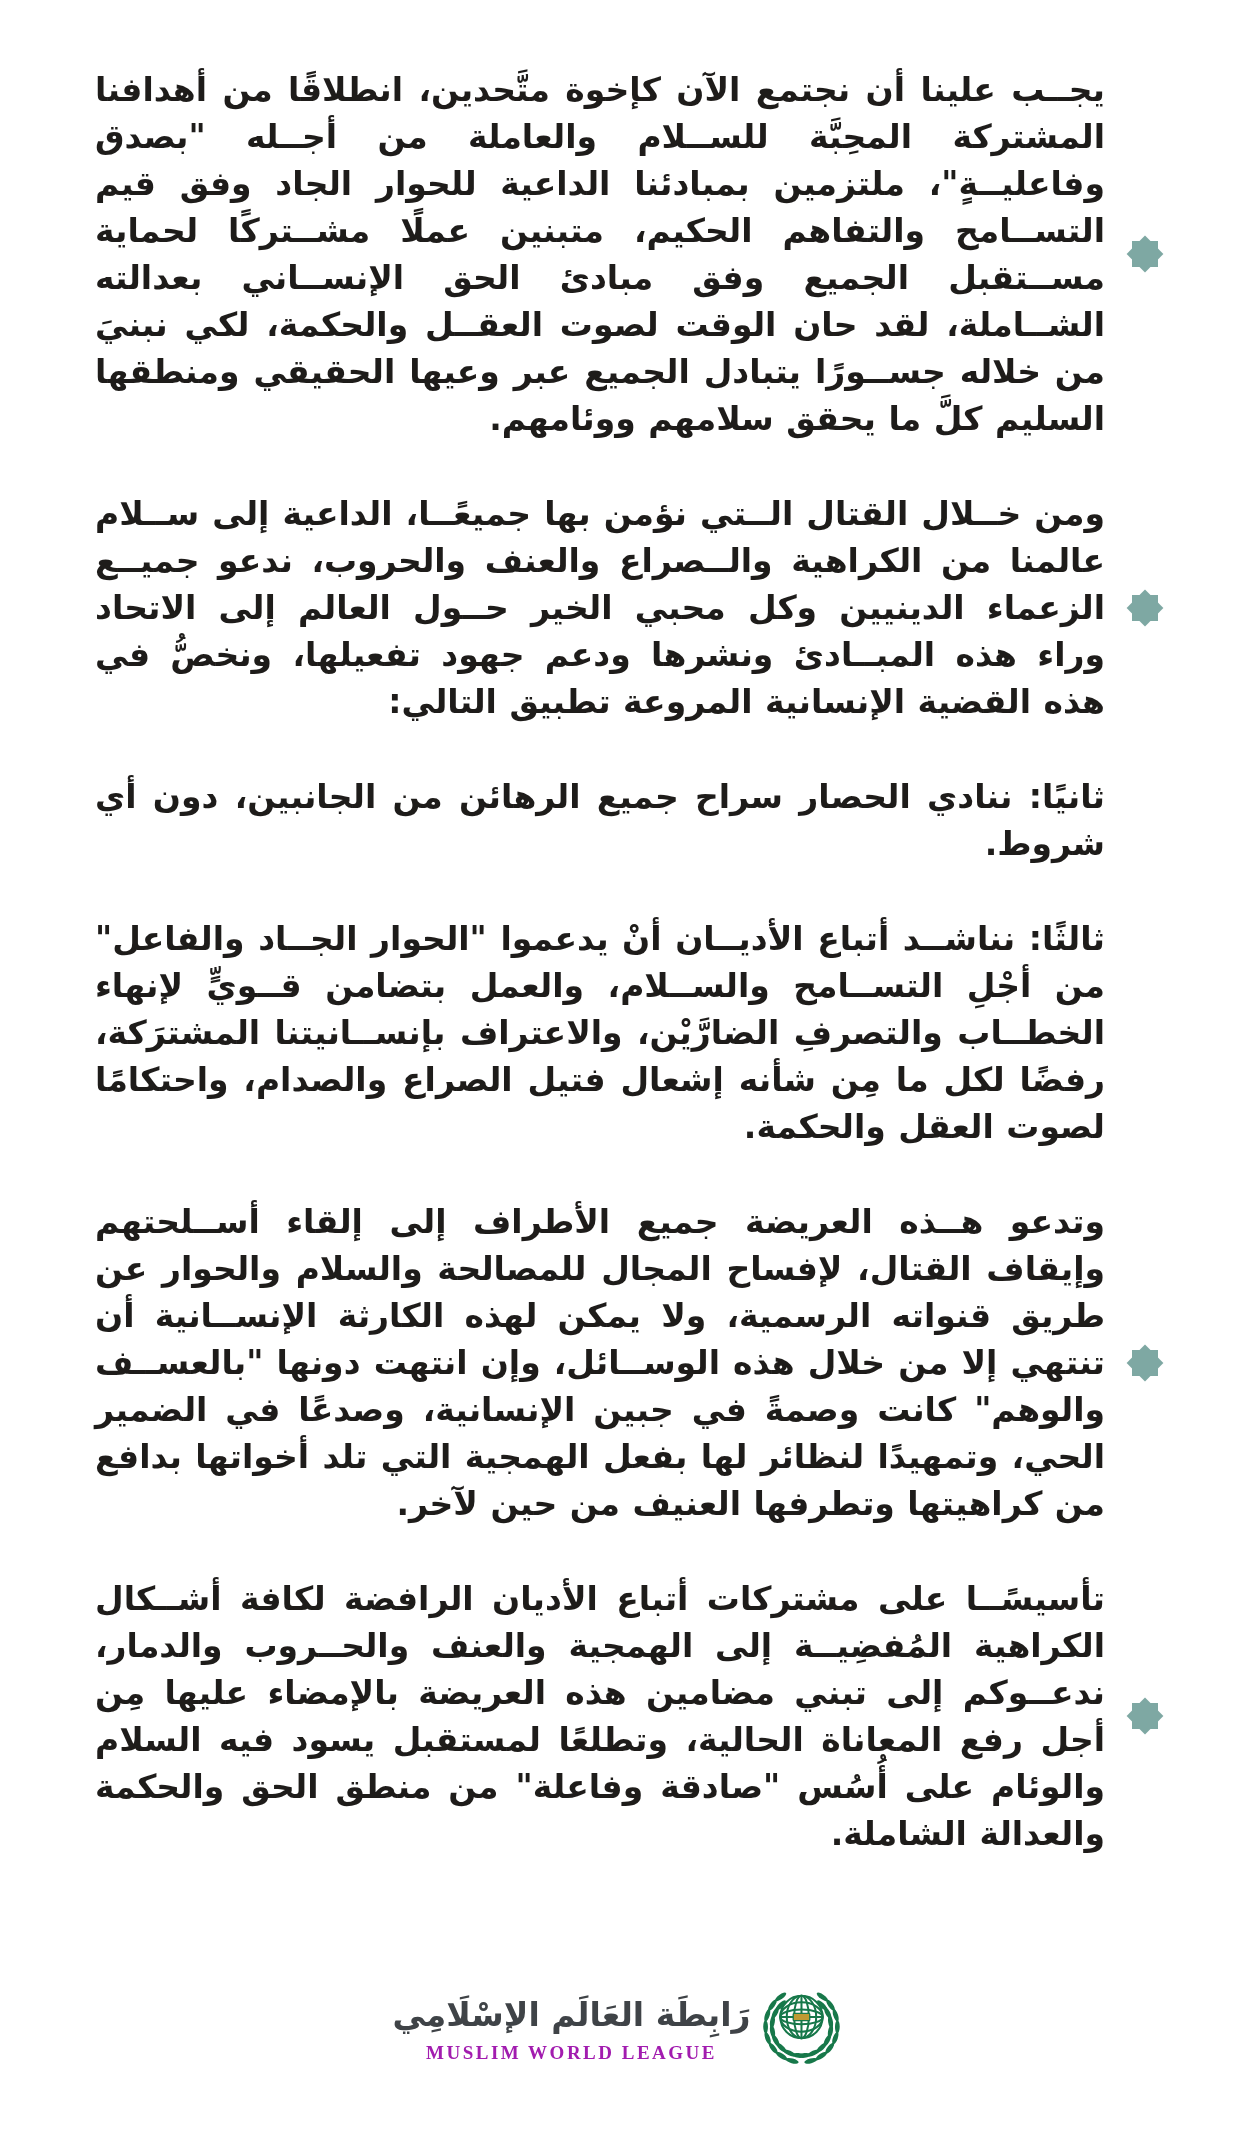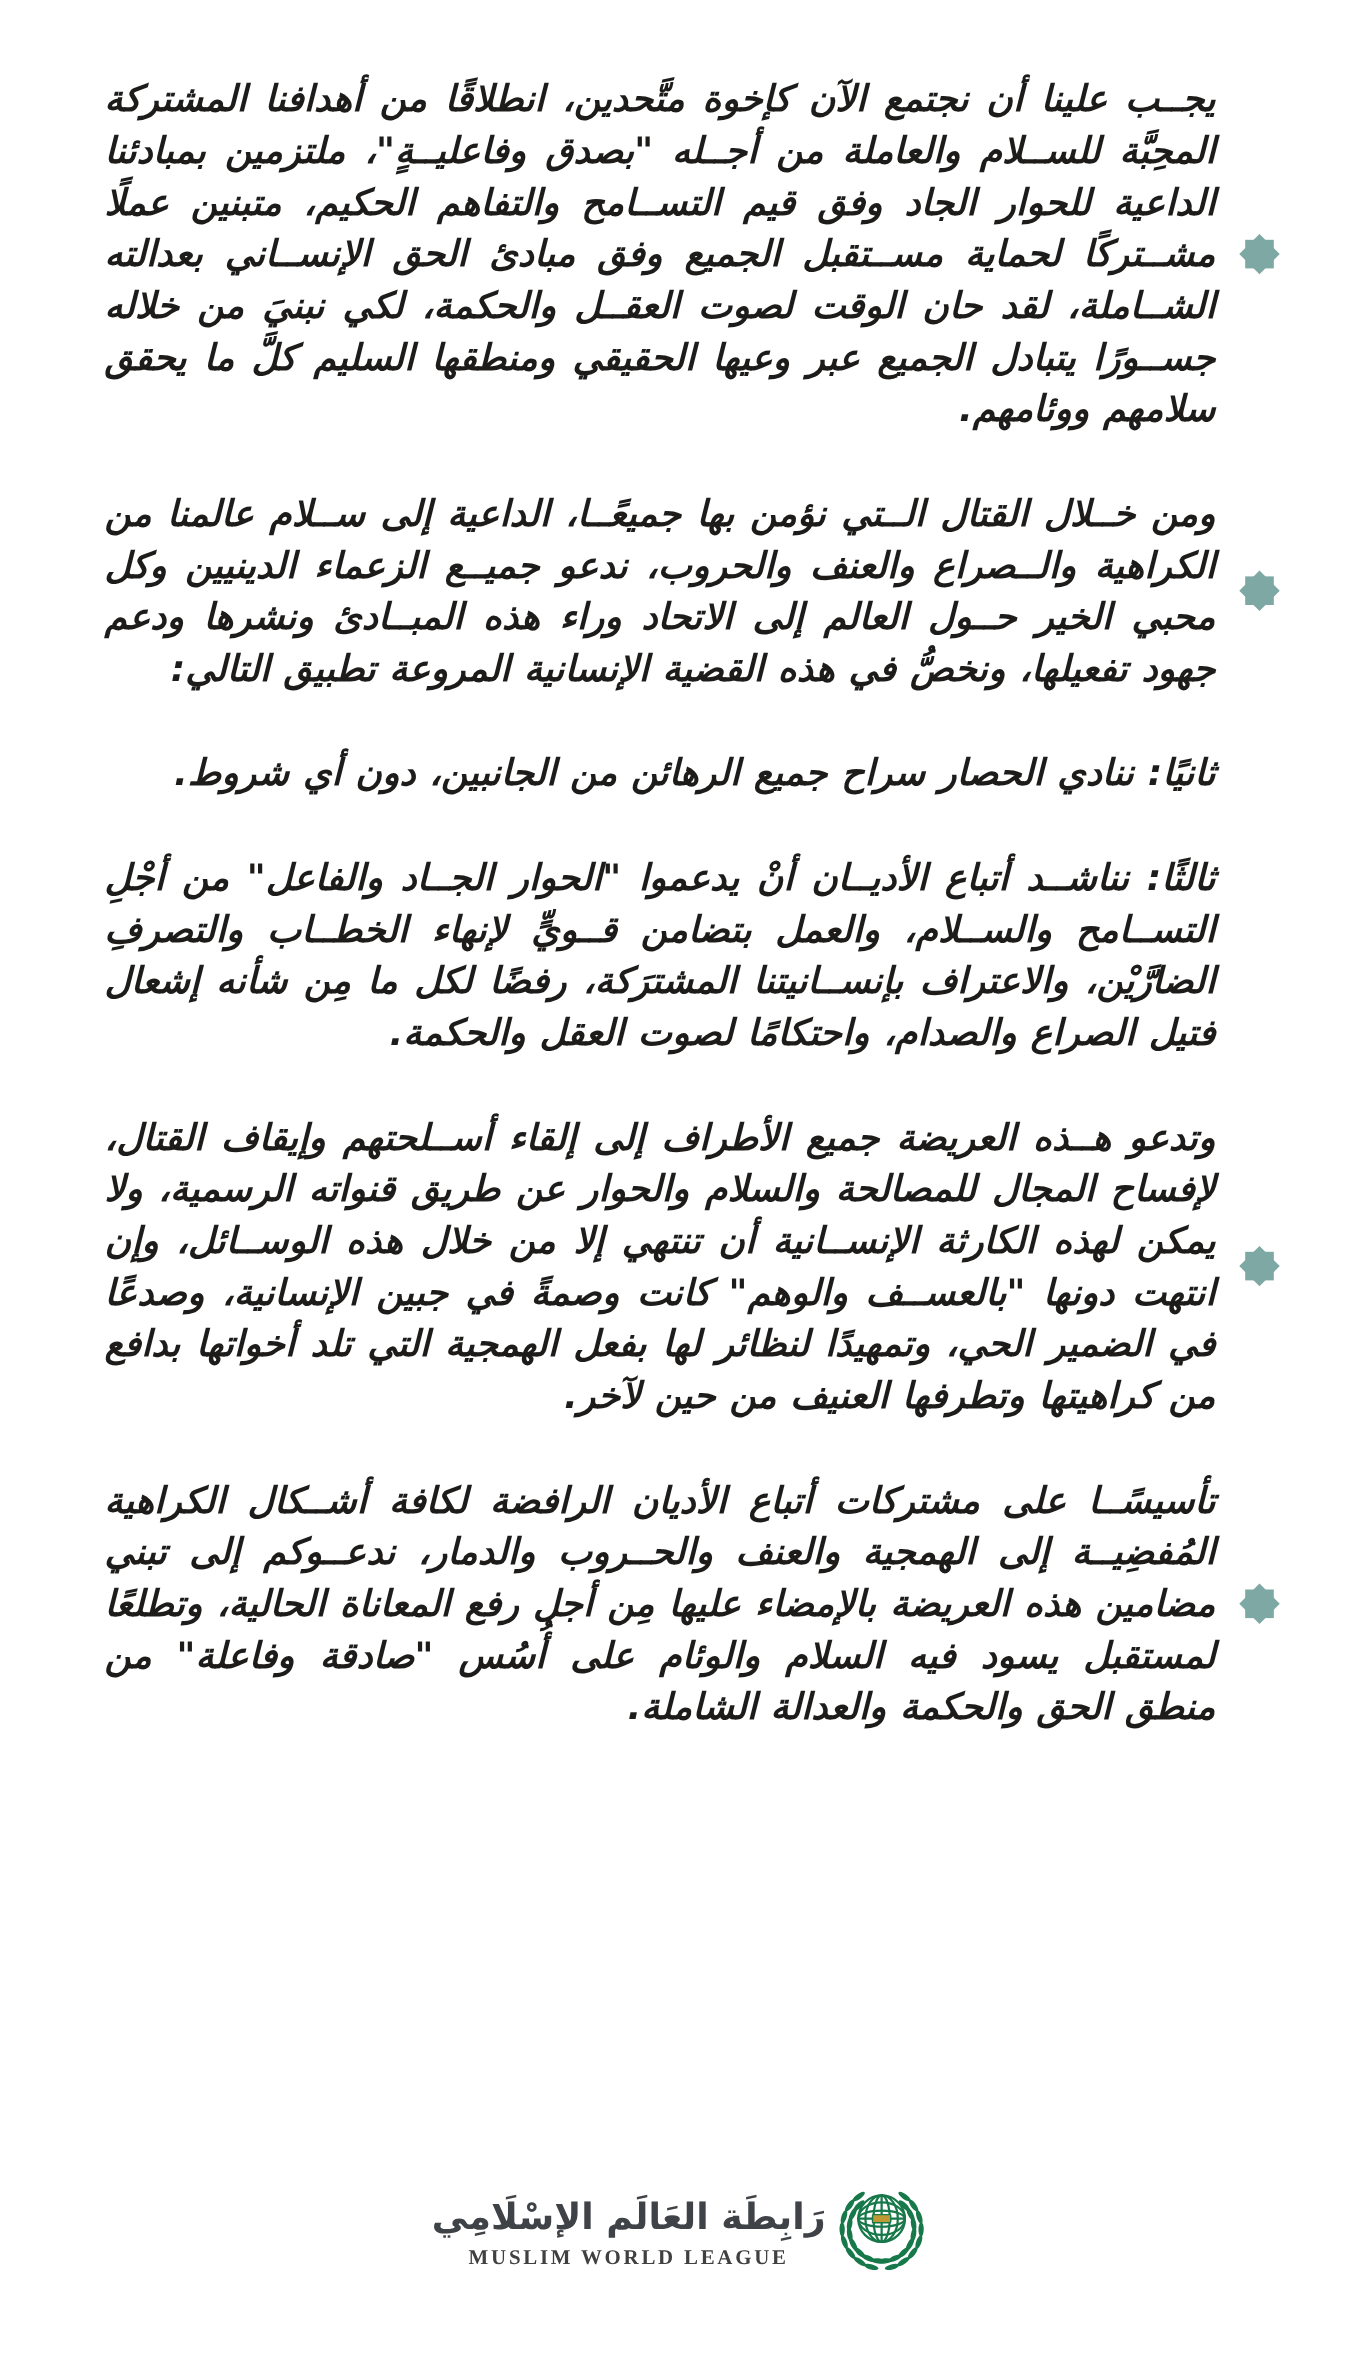--- a/index.html
+++ b/index.html
@@ -19,21 +19,20 @@
   }
   .para-row{position:relative;margin:0 0 48px 0;}
   .para{
     margin:0;
     font-size:33px;
     font-weight:bold;
     line-height:47px;
     color:#1e1c1a;
     text-align:justify;
     word-spacing:1px;
-    font-style:italic;
   }
   .star{
     position:absolute;
     top:50%;
     left:auto;
     right:-58px;
     width:36px;height:36px;
     margin-top:-18px;
     display:block;
   }
@@ -66,21 +65,21 @@
     font-size:33px;
     line-height:1.4;
     color:#3f4347;
     white-space:nowrap;
   }
   .logo-english{
     font-family:"Liberation Serif","DejaVu Serif",serif;
     font-weight:bold;
     font-size:19px;
     letter-spacing:2.5px;
-    color:#404040;
+    color:#a21caf;
     white-space:nowrap;
   }
   .emblem{display:block;}
 </style>
 </head>
 <body>
 
 <div class="page">
 
   <div class="content">

